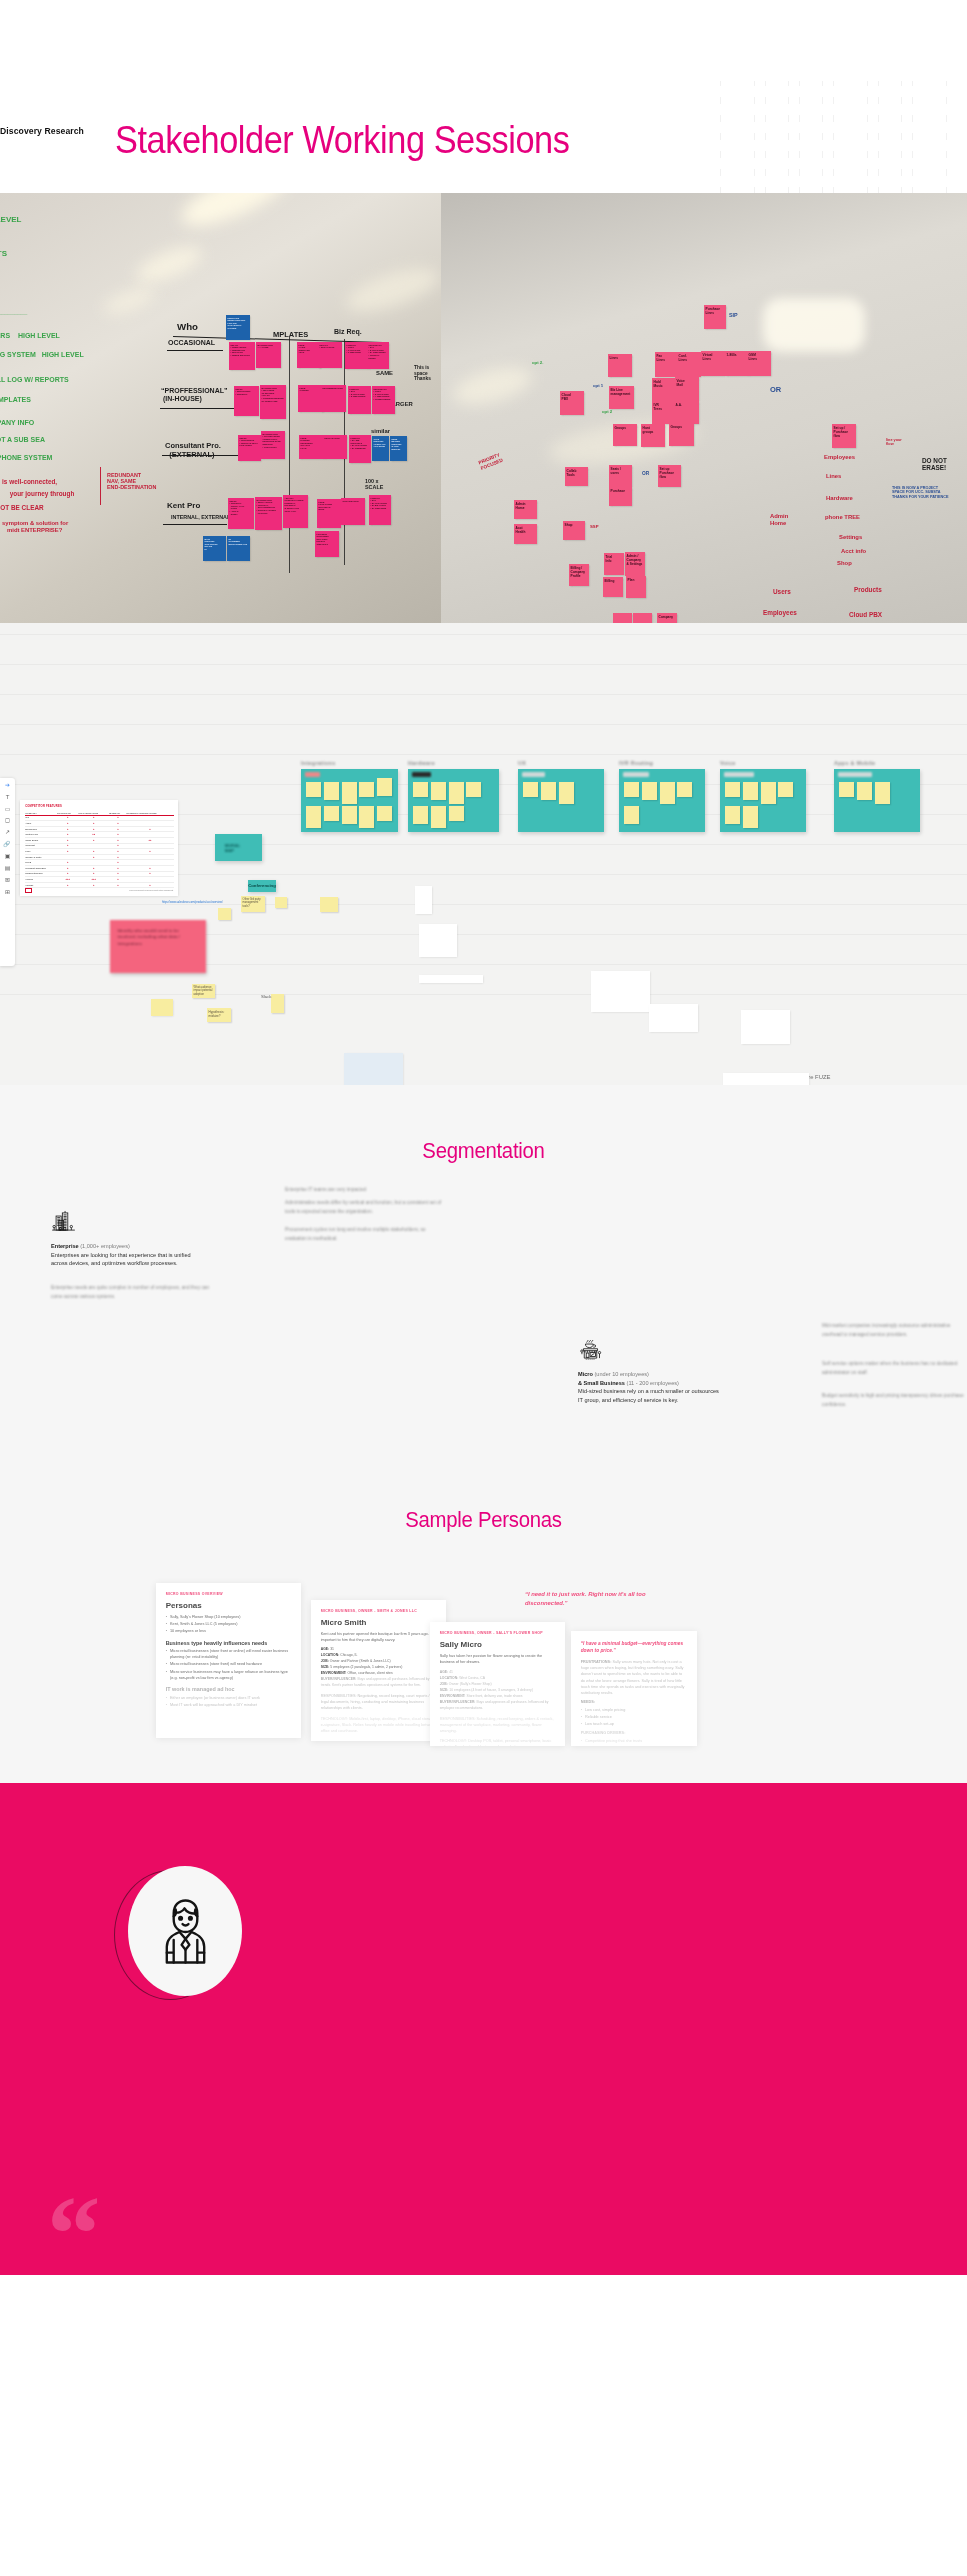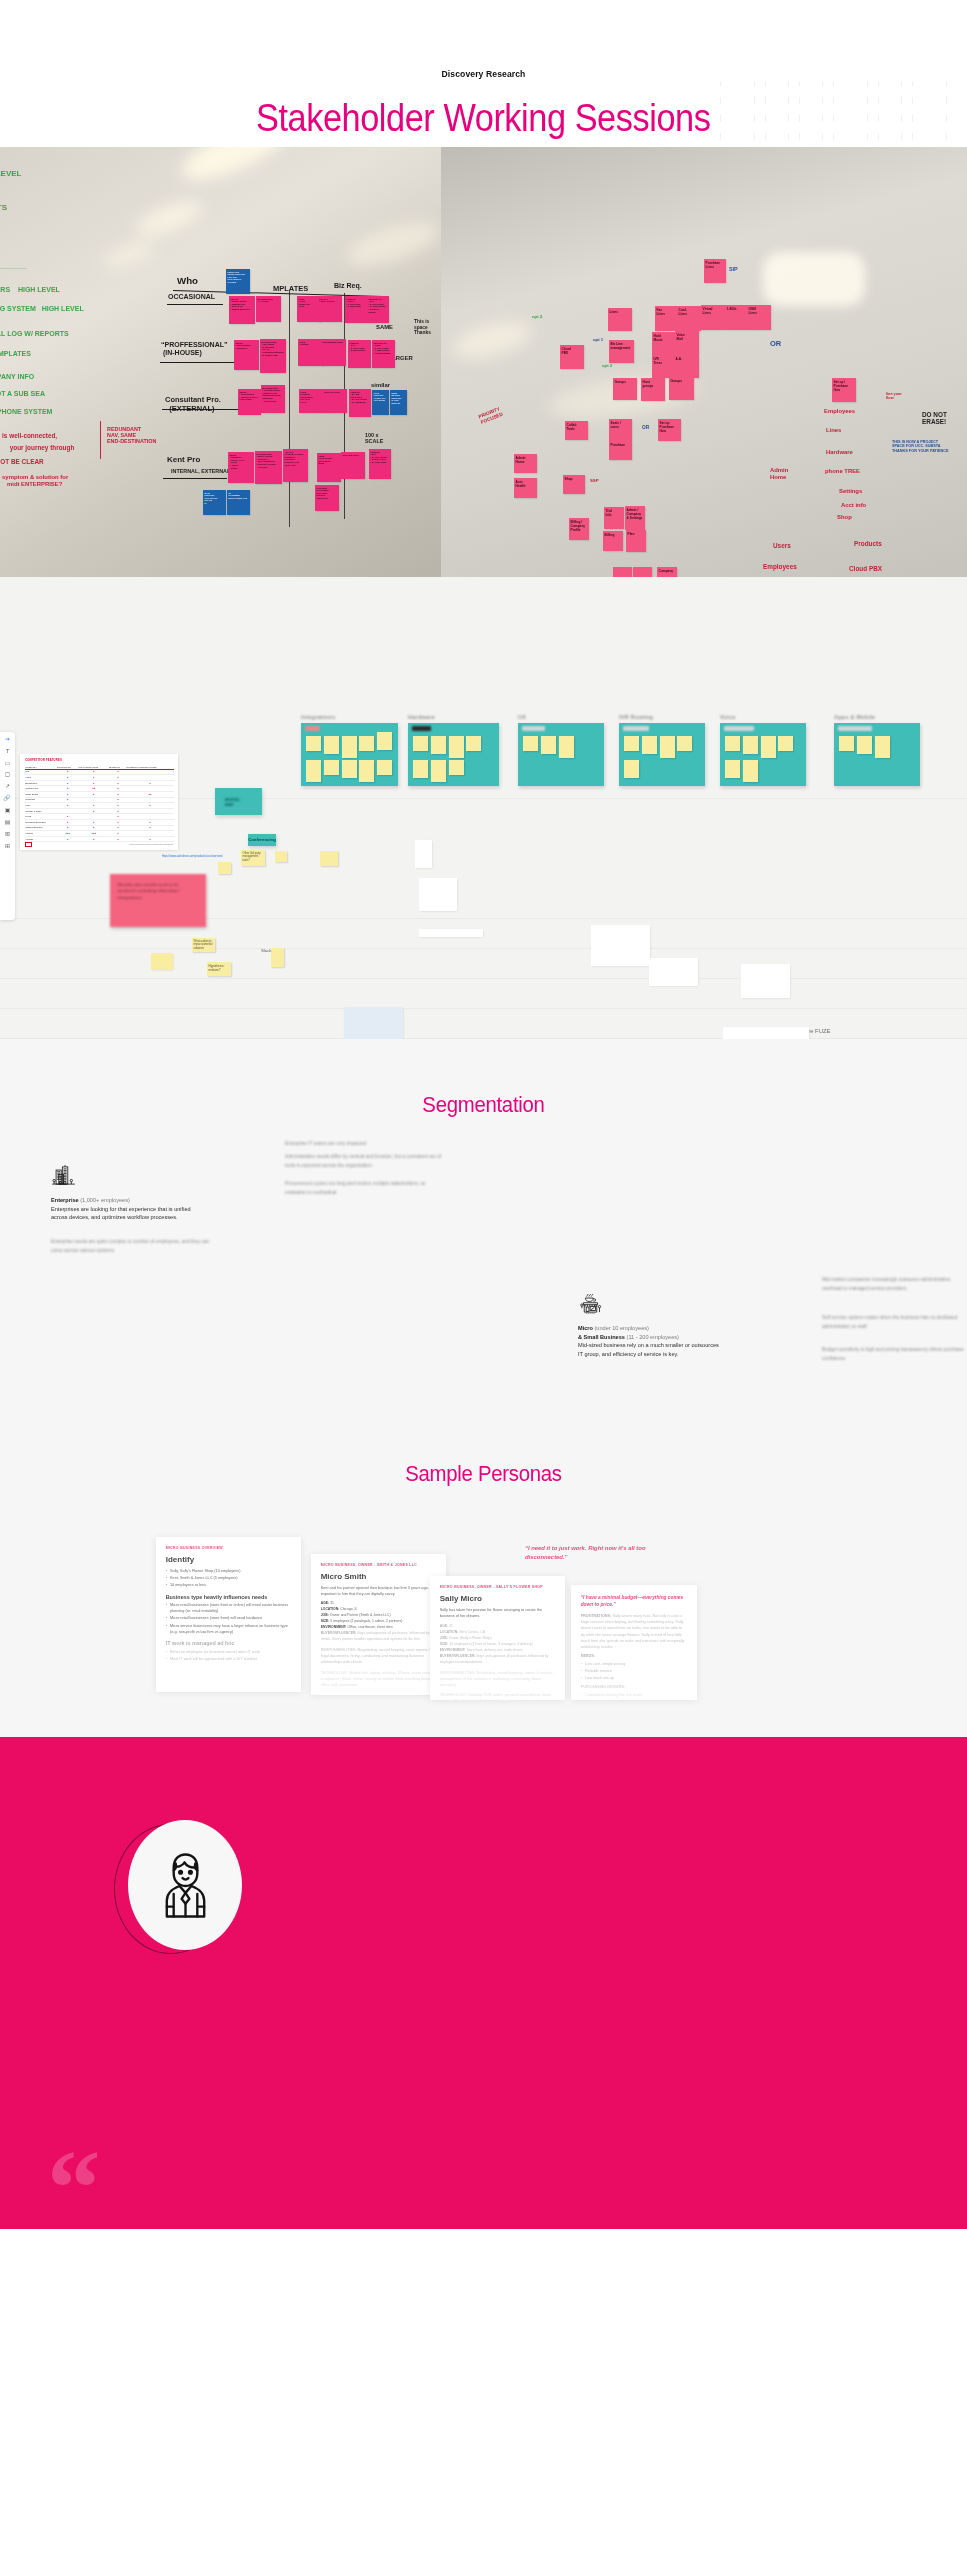--- a/index.html
+++ b/index.html
@@ -9,24 +9,24 @@
     font-family: "Liberation Sans", sans-serif;
     background: #ffffff;
     color: #333;
     -webkit-font-smoothing: antialiased;
   }
   .page { width: 967px; position: relative; overflow: hidden; }
 
   
   .hero {
     background: #ffffff;
-    height: 147px;
+    height: 193px;
     position: relative;
     display: flex;
-    flex-direction: column;
+    flex-direction: row;
     align-items: center;
     justify-content: flex-start;
     padding-top: 69px;
   }
   .hero-dots {
     position: absolute;
     right: 0; top: 81px;
     width: 258px; height: 113px;
     opacity: .55;
     background-image: repeating-linear-gradient(90deg,
@@ -682,21 +682,21 @@
     <div class="blurtext" style="left:822px;top:237px;width:145px;">Mid-market companies increasingly outsource administrative overhead to managed service providers.</div>
     <div class="blurtext" style="left:822px;top:275px;width:145px;">Self service options matter when the business has no dedicated administrator on staff.</div>
     <div class="blurtext" style="left:822px;top:307px;width:145px;">Budget sensitivity is high and pricing transparency drives purchase confidence.</div>
   </section>
 
   <section class="personas">
     <h2 class="section-title">Sample Personas</h2>
 
     <div class="card" style="left:156px;top:90px;width:145px;height:155px;">
       <div class="card-kicker">MICRO BUSINESS OVERVIEW</div>
-      <h3>Identify</h3>
+      <h3>Personas</h3>
       <ul>
         <li>Sally, Sally's Flower Shop  (10 employees)</li>
         <li>Kent, Smith &amp; Jones LLC (5 employees)</li>
         <li>10 employees or less</li>
       </ul>
       <h4>Business type heavily influences needs</h4>
       <ul>
         <li>Micro retail businesses (store front or online) will need easier business planning (re: retail instability)</li>
         <li>Micro retail businesses (store front) will need hardware</li>
         <li>Micro service businesses may have a larger reliance on business type (e.g. non-profit vs law firm vs agency)</li>

